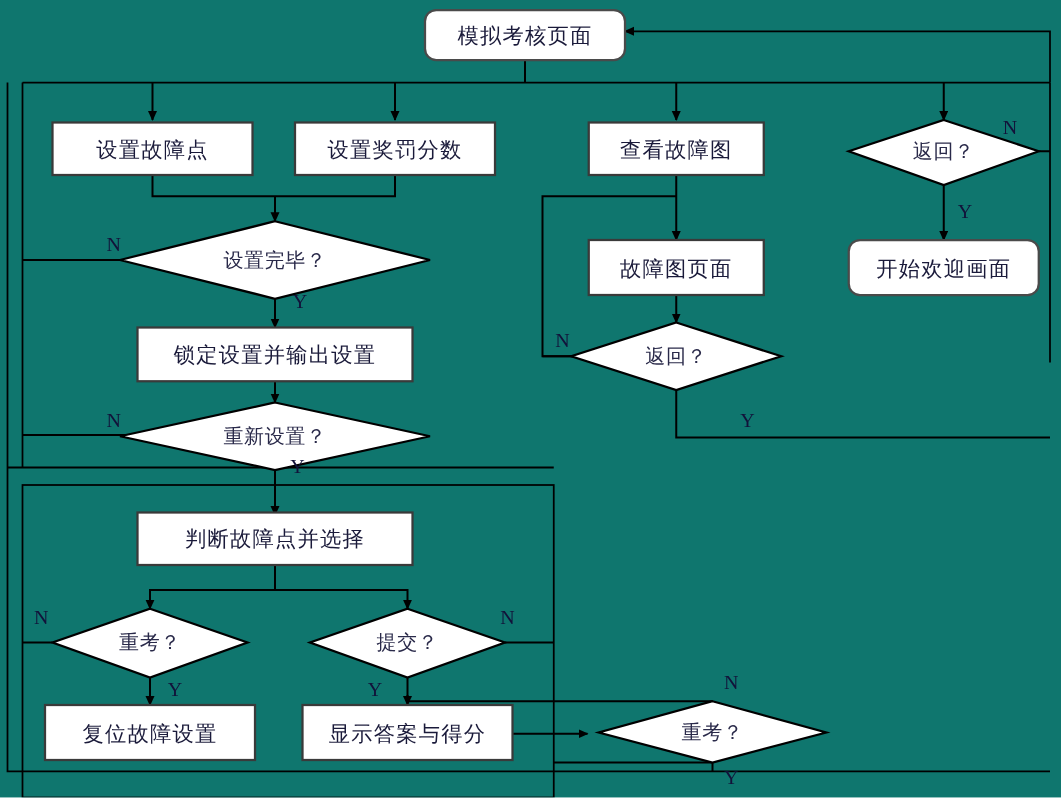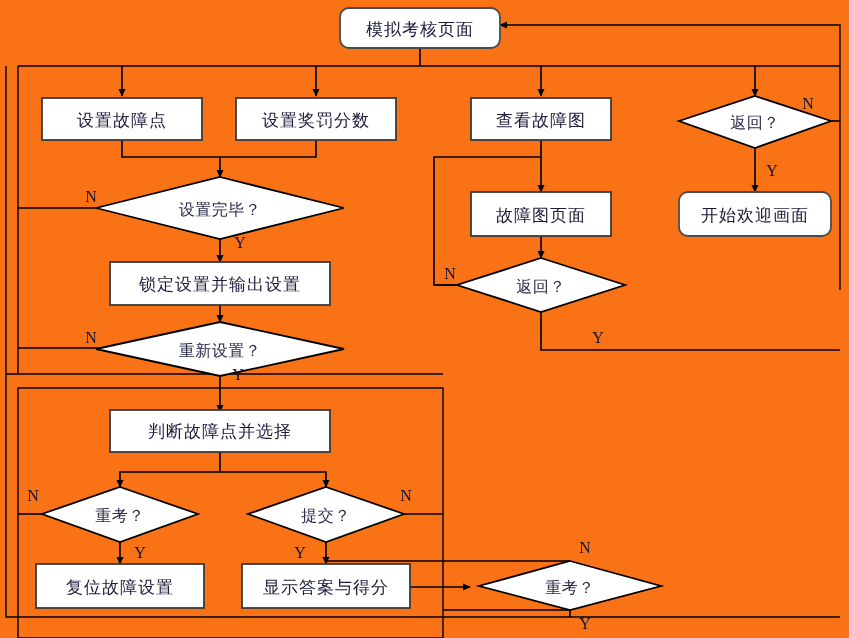--- a/index.html
+++ b/index.html
@@ -4,21 +4,21 @@
 <style>
   html, body {
     margin: 0;
     padding: 0;
     background: #ffffff;
   }
   #canvas-wrap {
     position: relative;
     width: 849px;
     height: 638px;
-    background: #f97316;
+    background: #0f766e;
     overflow: hidden;
     font-family: "Liberation Serif", "DejaVu Serif", serif;
   }
   svg#flow {
     position: absolute;
     top: 0; left: 0;
     width: 849px;
     height: 638px;
     display: block;
   }

